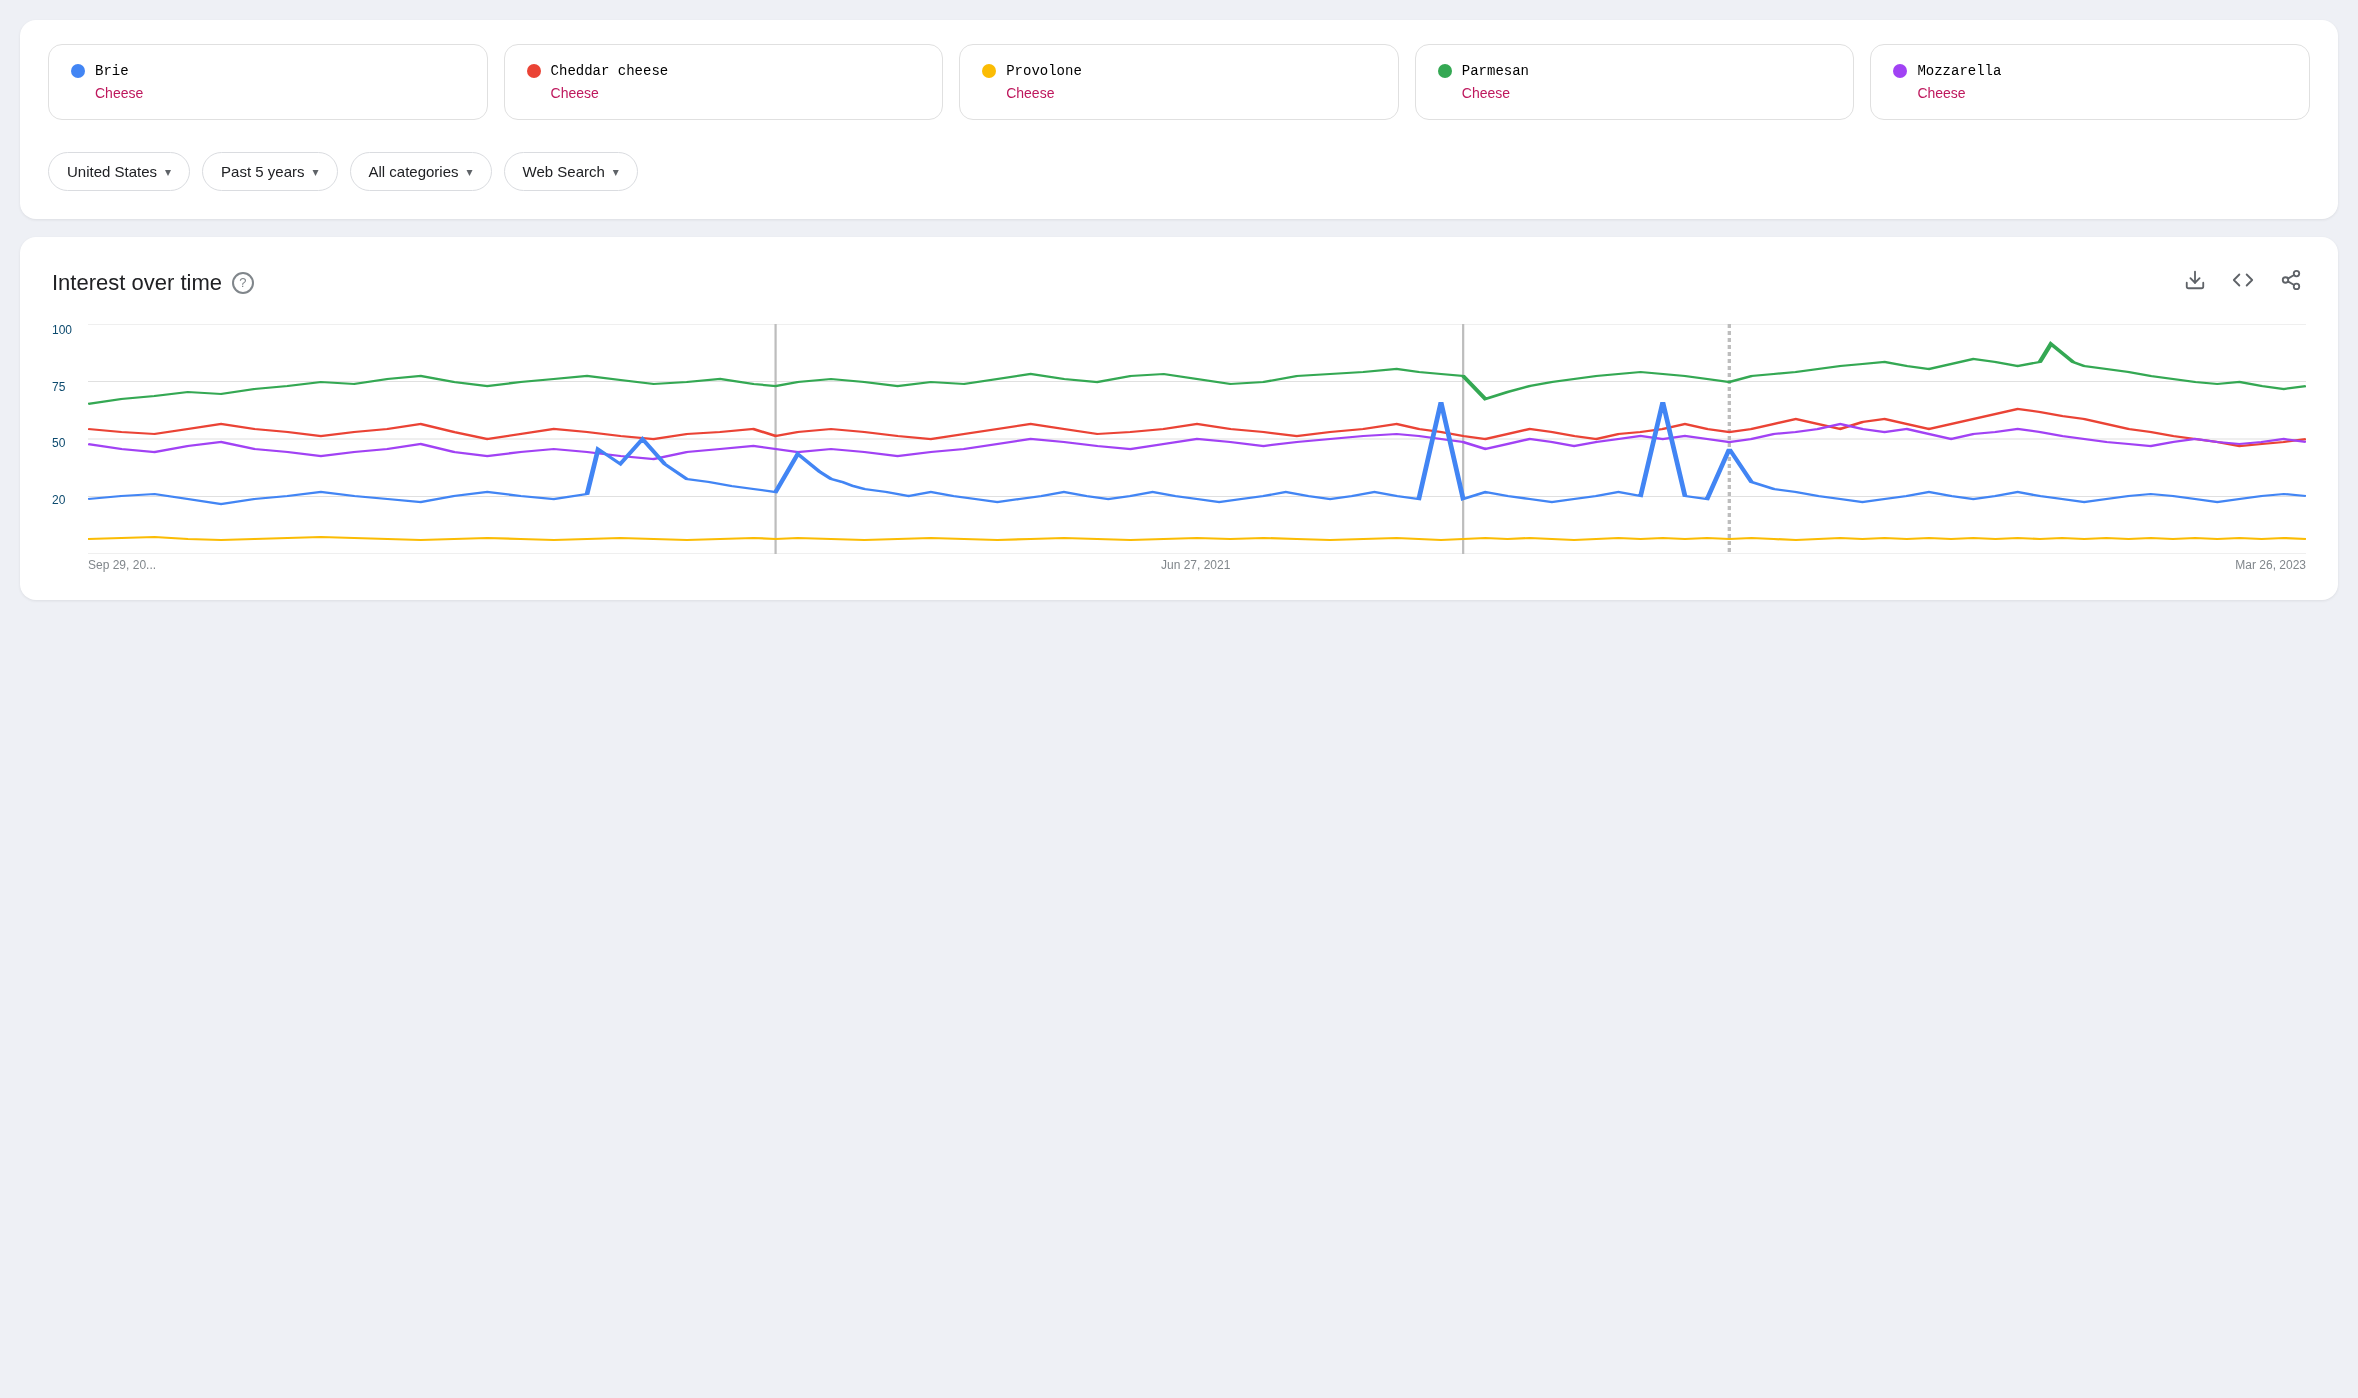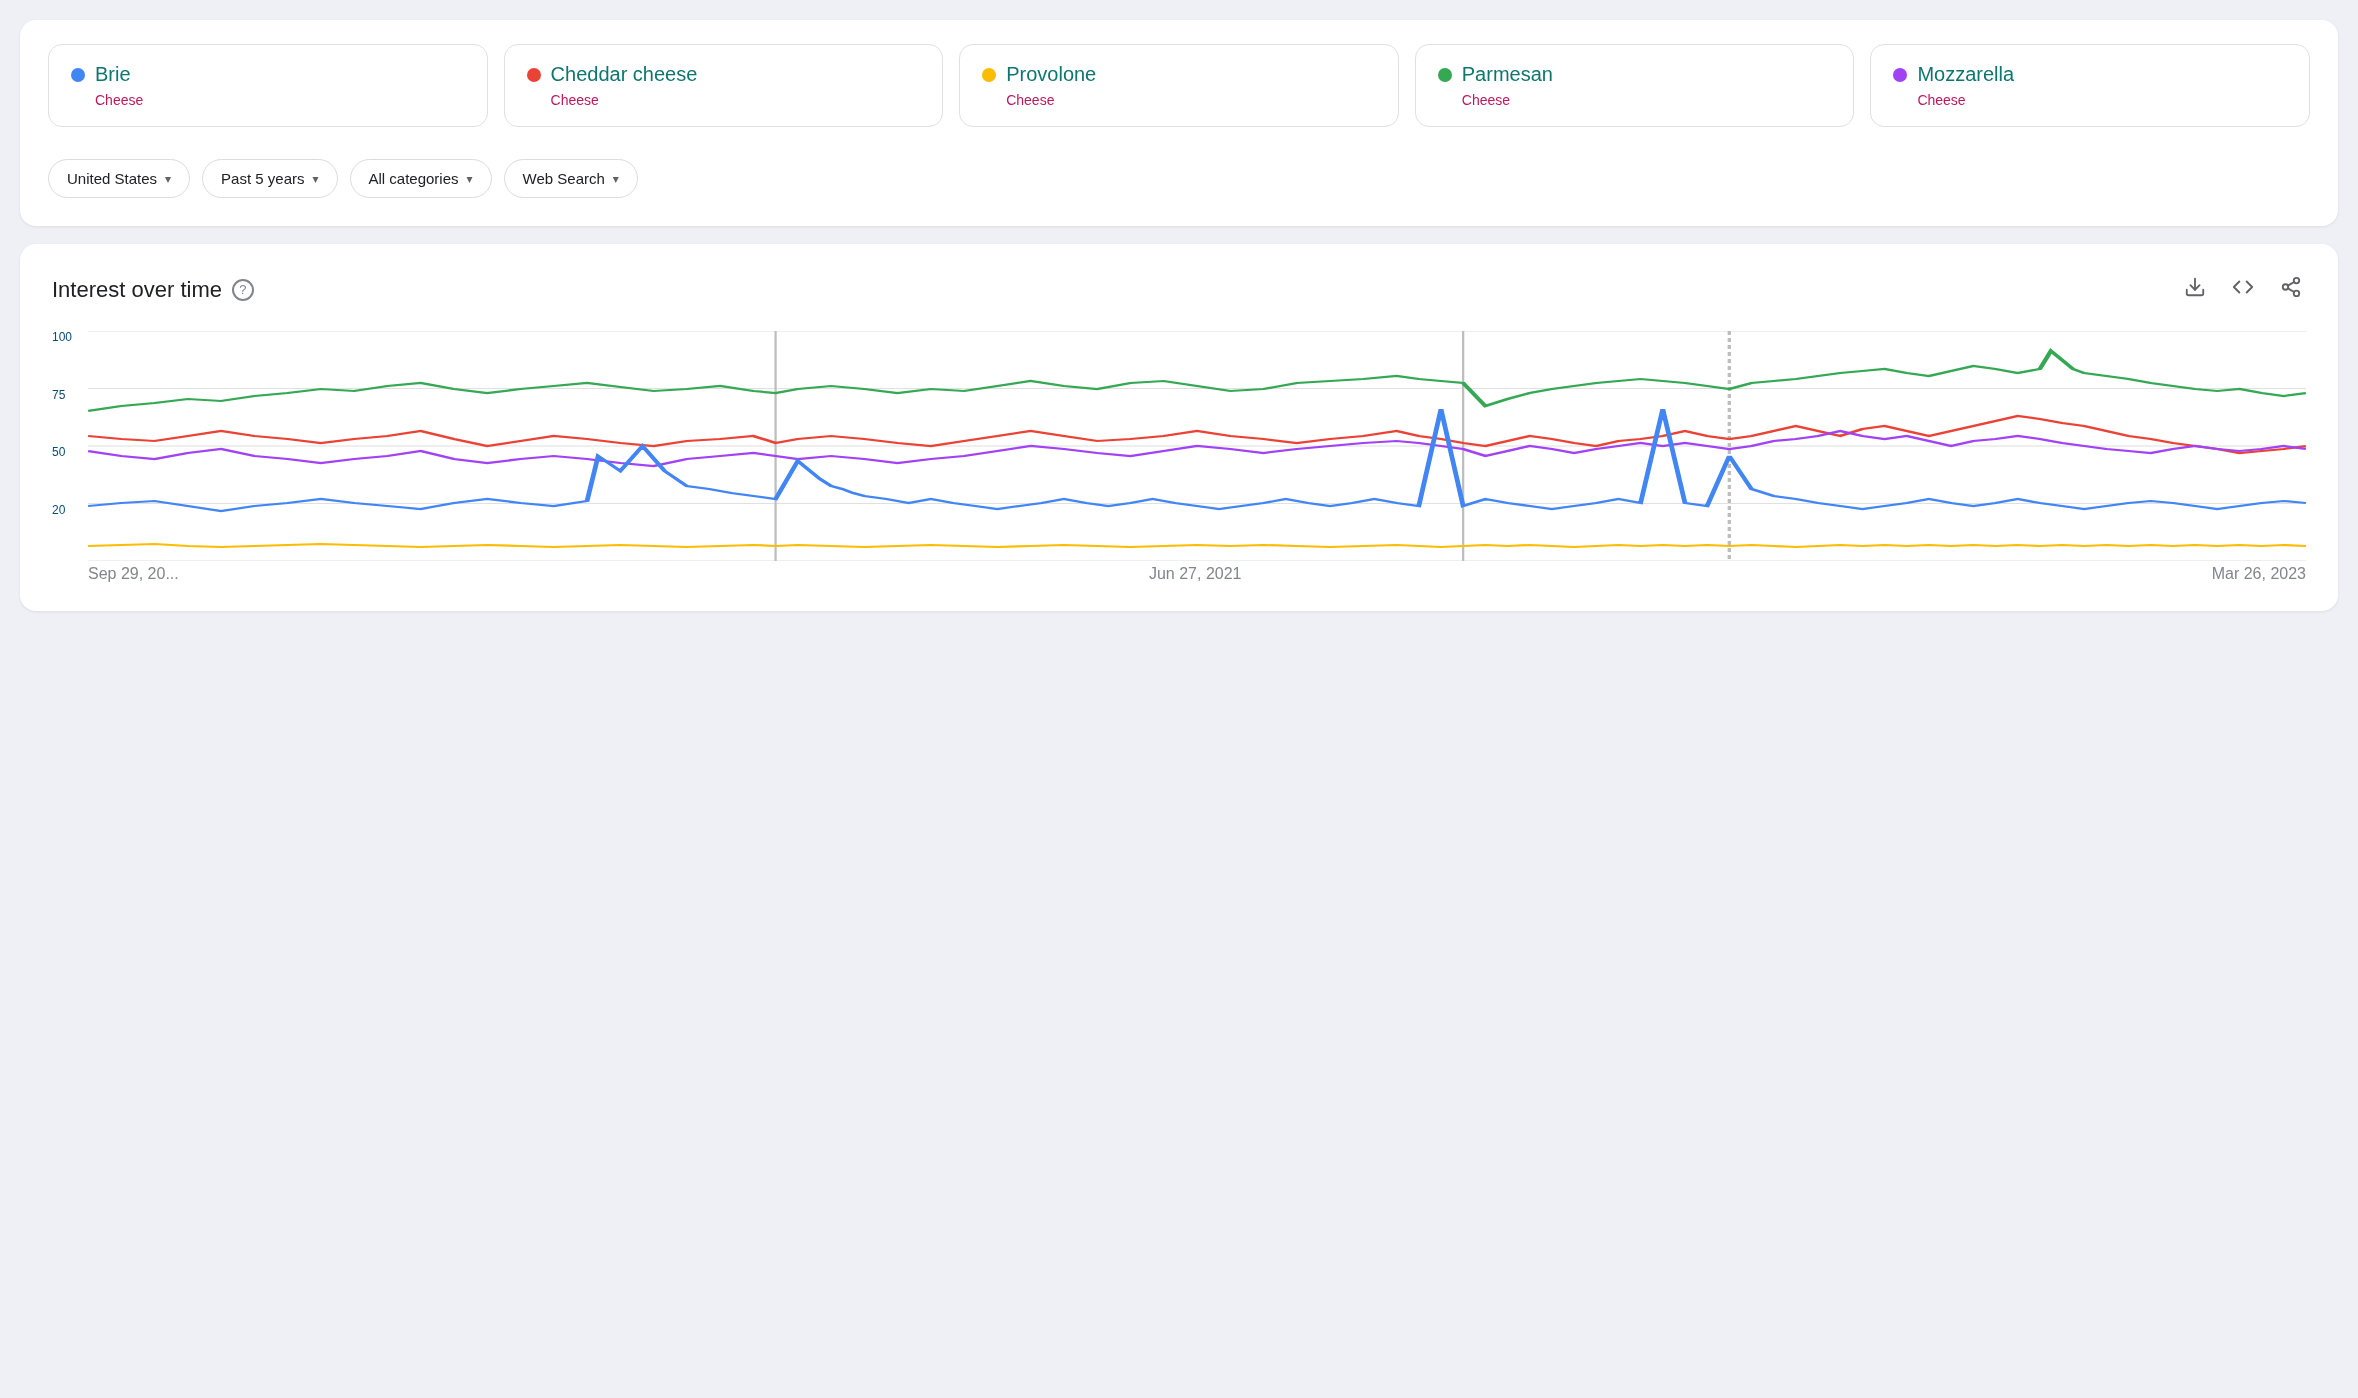--- a/index.html
+++ b/index.html
@@ -35,23 +35,24 @@
       gap: 10px;
       margin-bottom: 6px;
     }
     .term-dot {
       width: 14px;
       height: 14px;
       border-radius: 50%;
       flex-shrink: 0;
     }
     .term-name {
-      font-size: 20px;
+      font-size: 14px;
       font-weight: 500;
-      color: #0f766e;
+      color: #000000;
+      font-family: Liberation Mono, monospace;
     }
     .term-category {
       font-size: 14px;
       color: #be185d;
       margin-left: 24px;
     }
     .filters-row {
       display: flex;
       gap: 12px;
       align-items: center;
@@ -154,21 +155,21 @@
     .line-chart-section {
       flex: 1;
       position: relative;
     }
     .y-label {
       font-size: 12px;
       color: #0c4a6e;
       line-height: 1;
     }
     .x-label {
-      font-size: 16px;
+      font-size: 12px;
       color: #80868b;
     }
   </style>
 </head>
 <body>
 
 <div class="top-card">
   <div class="search-terms">
 
     <div class="term-card">

